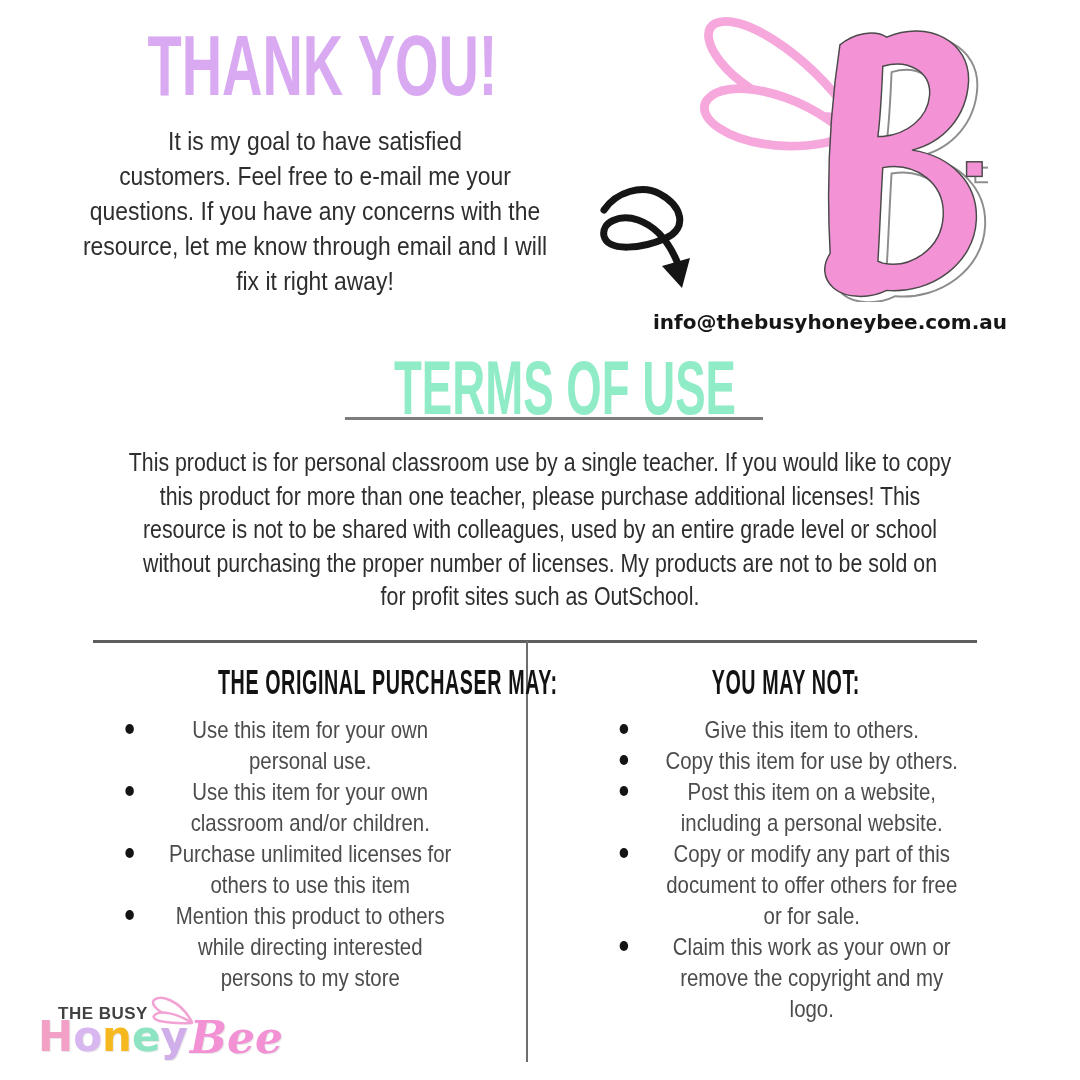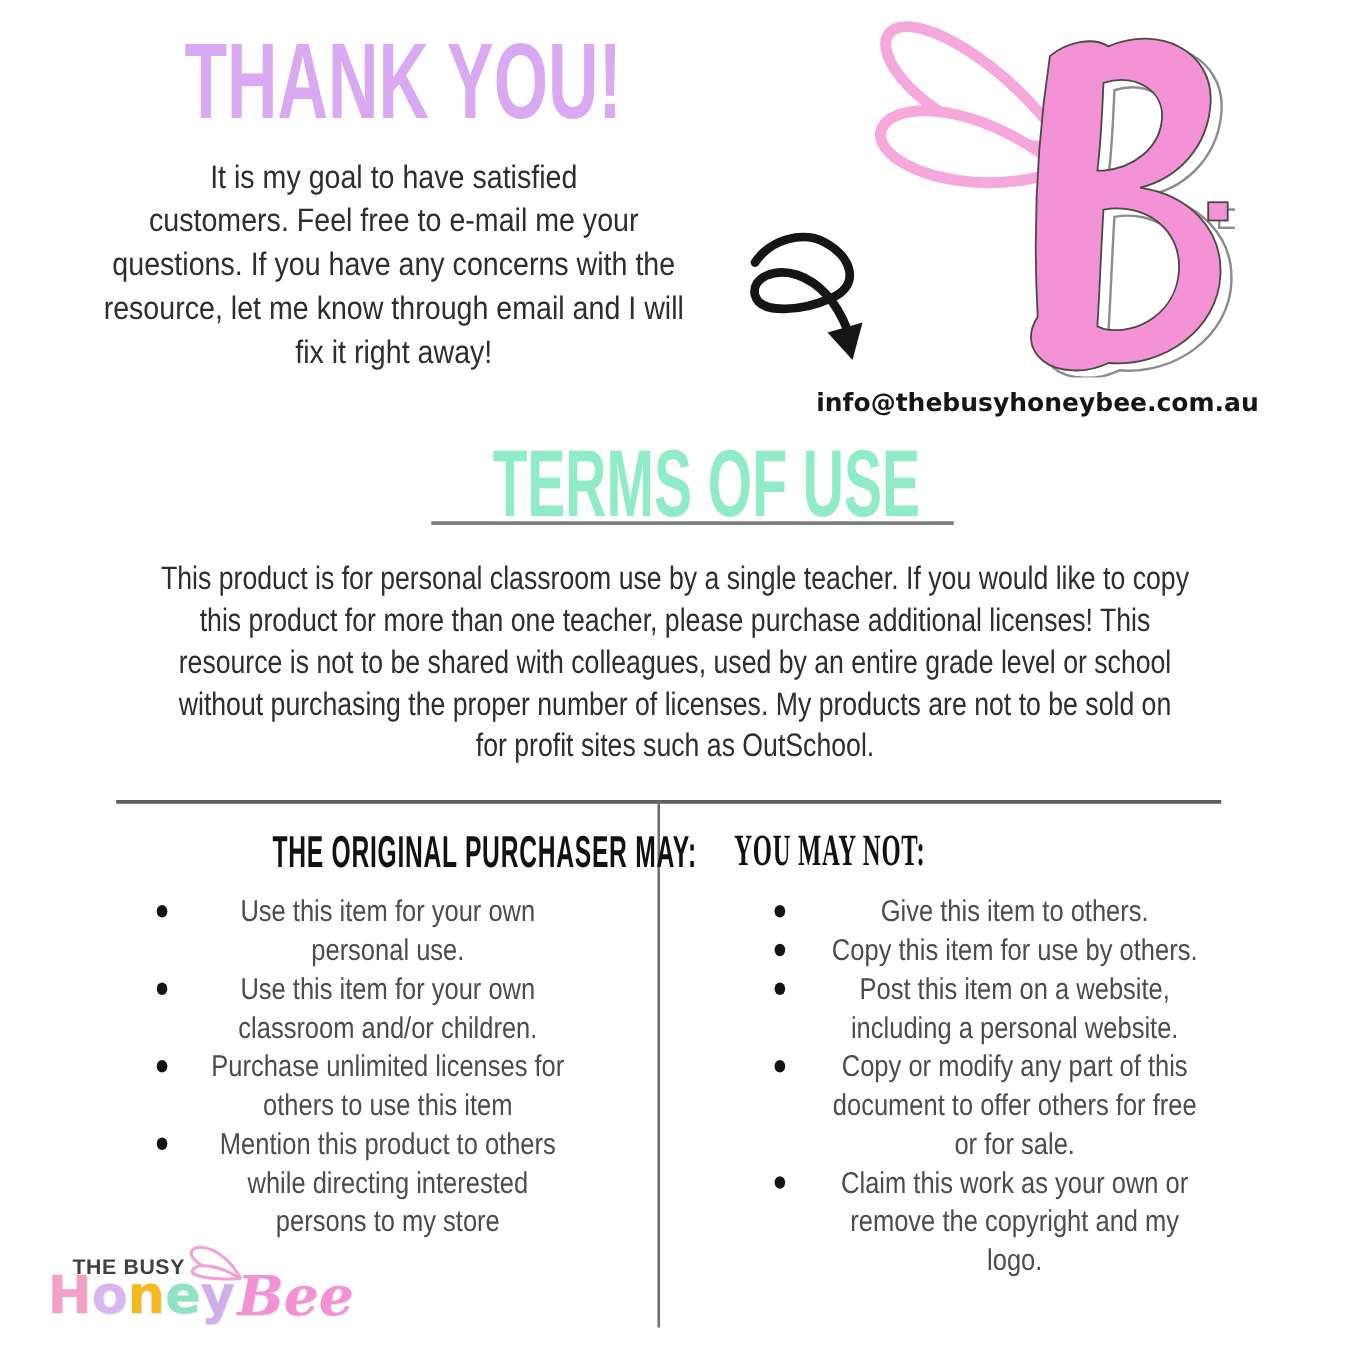--- a/index.html
+++ b/index.html
@@ -40,24 +40,24 @@
   .terms-underline{position:absolute;left:345px;top:417px;width:418px;height:3px;background:#7d7d7d;}
   .terms-para{
     position:absolute;left:-95px;top:446px;width:1270px;text-align:center;
     font-size:26px;line-height:33.5px;color:#2e2e2e;white-space:pre;
     transform:scaleX(0.82);transform-origin:50% 0;
   }
   
   .rule-h{position:absolute;left:93px;top:640px;width:884px;height:3px;background:#5e5e5e;}
   .rule-v{position:absolute;left:526px;top:641px;width:2px;height:421px;background:#6e6e6e;}
   
-  .col-heading{position:absolute;top:664px;font-size:34px;font-weight:bold;color:#121212;line-height:1;}
+  .col-heading{position:absolute;top:664px;text-align:center;font-size:34px;font-weight:bold;color:#121212;line-height:1;}
   .col-heading>span{display:inline-block;transform:scale(0.58,1.05);transform-origin:50% 0;white-space:nowrap;letter-spacing:1px;}
   .col-heading.left{left:95px;width:430px;}
-  .col-heading.right{left:532px;width:452px;font-family:Liberation Serif, serif;}
+  .col-heading.right{left:560px;width:452px;}
   .tou-list{position:absolute;top:714px;margin:0;padding:0;list-style:none;transform:scaleX(0.85);transform-origin:50% 0;}
   .tou-list.left{left:85px;width:425px;}
   .tou-list.right{left:578px;width:442px;}
   .tou-list li{
     position:relative;text-align:center;font-size:24px;line-height:31px;color:#4c4c4e;
     white-space:pre-line;padding:0 14px 0 44px;
   }
   .tou-list li::before{
     content:"";position:absolute;left:10px;top:10px;width:10px;height:10px;border-radius:50%;background:#141414;
   }

